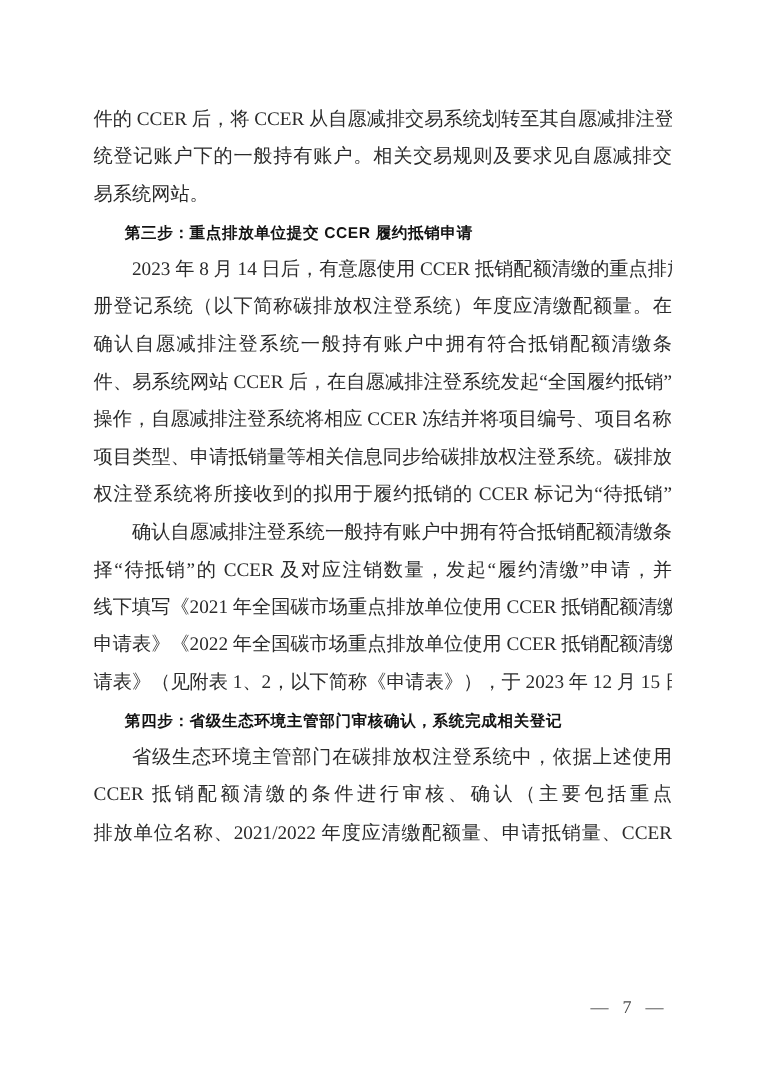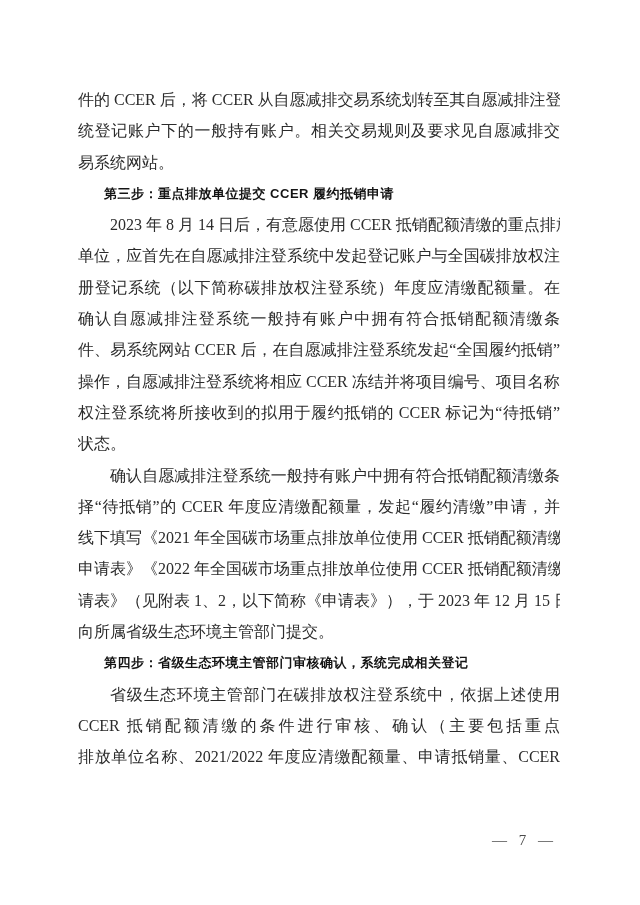--- a/index.html
+++ b/index.html
@@ -62,32 +62,30 @@
 </head>
 <body>
 
 <div class="page">
   <div class="doc-body">
       <div class="line">件的 CCER 后，将 CCER 从自愿减排交易系统划转至其自愿减排注登系</div>
       <div class="line">统登记账户下的一般持有账户。相关交易规则及要求见自愿减排交</div>
       <div class="line no-justify">易系统网站。</div>
       <div class="line heading">第三步：重点排放单位提交 CCER 履约抵销申请</div>
       <div class="line first-indent">2023 年 8 月 14 日后，有意愿使用 CCER 抵销配额清缴的重点排放</div>
-      <div class="line">单位，应首先在自愿减排注登系统中发起登记账户与全国碳排放权注</div>
       <div class="line">册登记系统（以下简称碳排放权注登系统）年度应清缴配额量。在</div>
       <div class="line">确认自愿减排注登系统一般持有账户中拥有符合抵销配额清缴条</div>
       <div class="line">件、易系统网站 CCER 后，在自愿减排注登系统发起“全国履约抵销”</div>
       <div class="line">操作，自愿减排注登系统将相应 CCER 冻结并将项目编号、项目名称、</div>
+      <div class="line">项目类型、申请抵销量等相关信息同步给碳排放权注登系统。碳排放</div>
       <div class="line">权注登系统将所接收到的拟用于履约抵销的 CCER 标记为“待抵销”</div>
-      <div class="line no-justify">状态。</div>
       <div class="line first-indent">确认自愿减排注登系统一般持有账户中拥有符合抵销配额清缴条</div>
-      <div class="line">择“待抵销”的 CCER 年度应清缴配额量，发起“履约清缴”申请，并</div>
+      <div class="line">择“待抵销”的 CCER 及对应注销数量，发起“履约清缴”申请，并</div>
       <div class="line">线下填写《2021 年全国碳市场重点排放单位使用 CCER 抵销配额清缴</div>
       <div class="line">申请表》《2022 年全国碳市场重点排放单位使用 CCER 抵销配额清缴申</div>
       <div class="line">请表》（见附表 1、2，以下简称《申请表》），于 2023 年 12 月 15 日前</div>
-      <div class="line no-justify">向所属省级生态环境主管部门提交。</div>
       <div class="line heading">第四步：省级生态环境主管部门审核确认，系统完成相关登记</div>
       <div class="line first-indent">省级生态环境主管部门在碳排放权注登系统中，依据上述使用</div>
       <div class="line">CCER 抵销配额清缴的条件进行审核、确认（主要包括重点</div>
       <div class="line">排放单位名称、2021/2022 年度应清缴配额量、申请抵销量、CCER</div>
     </div>
   <div class="page-number">— 7 —</div>
 </div>
 
 </body></html>

